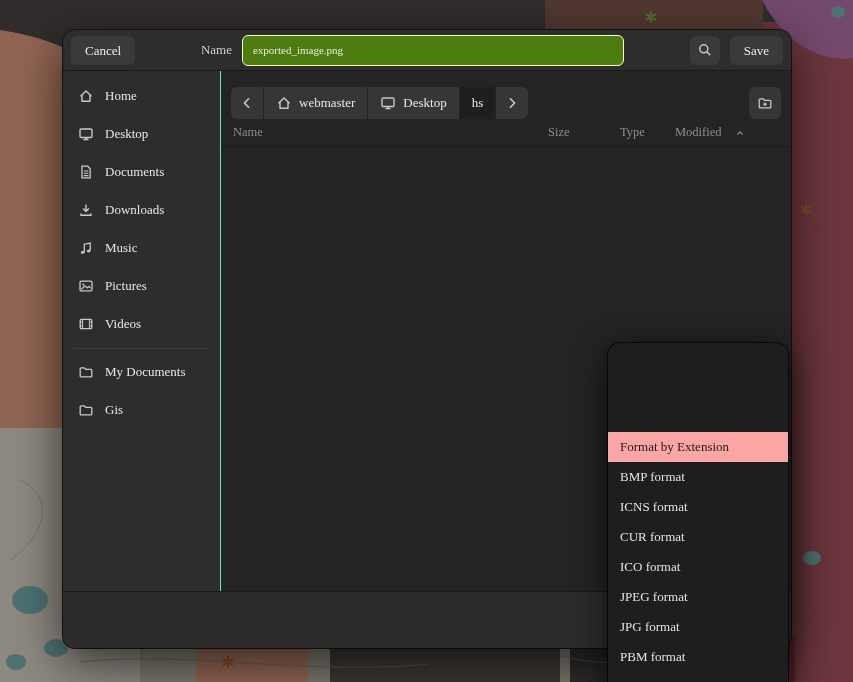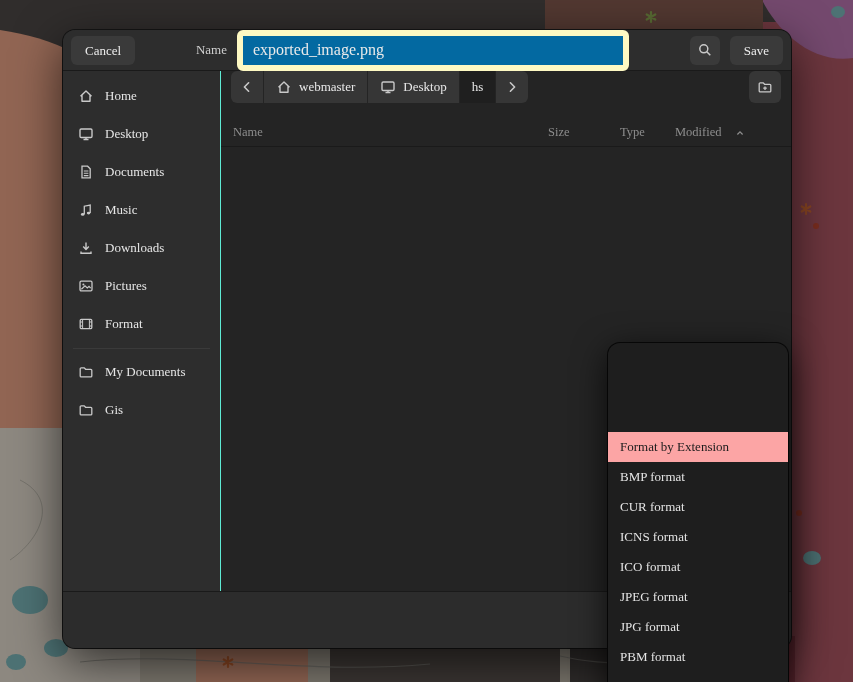--- a/index.html
+++ b/index.html
@@ -13,34 +13,34 @@
           background:#242424;border-radius:12px;
           box-shadow:0 14px 48px rgba(0,0,0,0.65),0 0 0 1px #161616;
           display:flex;flex-direction:column;overflow:hidden;}
   .headerbar{height:40px;flex:0 0 40px;background:#2d2d2d;border-bottom:1px solid #1a1a1a;
              display:flex;align-items:center;padding:0 8px;gap:10px;}
   .btn{background:#3a3a3a;border:none;border-radius:6px;color:#ededed;
        font-family:inherit;font-size:13px;padding:6px 14px;line-height:1;height:29px;cursor:default;}
   .iconbtn{width:30px;display:flex;align-items:center;justify-content:center;padding:0;}
   .hspacer{flex:1;}
   .name-label{color:#cfcfcf;}
-  .name-input{width:360px;height:29px;background:#0369a1;border:6px solid #fef9c3;border-radius:6px;
-              color:#eaeaea;font-family:inherit;font-size:16px;padding:0 10px;outline:none;}
+  .name-input{width:360px;height:29px;background:#4d7c0f;border:1px solid #fef9c3;border-radius:6px;
+              color:#eaeaea;font-family:inherit;font-size:11px;padding:0 10px;outline:none;}
 
   .dlg-body{flex:1;display:flex;min-height:0;}
   .sidebar{width:158px;flex:0 0 158px;background:#2d2d2d;border-right:1px solid #5eead4;
            padding-top:6px;box-sizing:border-box;}
   .side-item{height:38px;display:flex;align-items:center;gap:11px;padding:0 15px;color:#e6e6e6;}
   .side-sep{height:1px;background:#3a3a3a;margin:5px 10px 4px 10px;}
   .side-gap{height:18px;}
   .icon{width:16px;height:16px;color:#c9c9c9;flex:0 0 16px;}
   .icon svg{display:block;width:100%;height:100%;}
 
   .main{flex:1;display:flex;flex-direction:column;min-width:0;background:#242424;}
-  .pathbar{height:48px;flex:0 0 48px;display:flex;align-items:flex-start;padding:0 10px;}
+  .pathbar{height:48px;flex:0 0 48px;display:flex;align-items:flex-end;padding:0 10px;}
   .crumbs{display:flex;align-items:stretch;height:32px;gap:1px;}
   .crumb{background:#363636;display:flex;align-items:center;gap:7px;padding:0 12px;color:#e8e8e8;}
   .crumb.navbtn{padding:0 8px;}
   .crumb.first{border-radius:6px 0 0 6px;}
   .crumb.last{border-radius:0 6px 6px 0;}
   .crumb.active{background:#1f1f1f;}
   .newfolder{margin-left:auto;width:32px;height:32px;background:#363636;border:none;border-radius:6px;
              display:flex;align-items:center;justify-content:center;color:#c9c9c9;}
 
   .cols{height:27px;flex:0 0 27px;display:flex;align-items:center;padding:0 12px;
@@ -144,54 +144,54 @@
               <svg viewBox="0 0 16 16">
                 <path d="M4 2.2 H9.6 L12.2 4.8 V13.8 H4 Z" fill="none" stroke="currentColor" stroke-width="1.3"></path>
                 <path d="M5.8 7 H10.4 M5.8 9.3 H10.4 M5.8 11.6 H10.4" stroke="currentColor" stroke-width="1.1"></path>
               </svg>
             </span>
           <span>Documents</span>
         </div>
         <div class="side-item">
           <span class="icon">
               <svg viewBox="0 0 16 16">
+                <path d="M8 2.5 V9.2 M5.2 6.6 8 9.5 10.8 6.6" fill="none" stroke="currentColor" stroke-width="1.4" stroke-linejoin="round"></path>
+                <path d="M3 11.5 V13.3 H13 V11.5" fill="none" stroke="currentColor" stroke-width="1.4"></path>
+              </svg>
+            </span>
+          <span>Downloads</span>
+        </div>
+        <div class="side-item">
+          <span class="icon">
+              <svg viewBox="0 0 16 16">
                 <path d="M6.3 12.3 V4.2 L12.2 3 V11" fill="none" stroke="currentColor" stroke-width="1.3"></path>
                 <ellipse cx="4.7" cy="12.4" rx="1.8" ry="1.4" fill="currentColor"></ellipse>
                 <ellipse cx="10.6" cy="11.1" rx="1.8" ry="1.4" fill="currentColor"></ellipse>
               </svg>
             </span>
           <span>Music</span>
         </div>
         <div class="side-item">
           <span class="icon">
               <svg viewBox="0 0 16 16">
-                <path d="M8 2.5 V9.2 M5.2 6.6 8 9.5 10.8 6.6" fill="none" stroke="currentColor" stroke-width="1.4" stroke-linejoin="round"></path>
-                <path d="M3 11.5 V13.3 H13 V11.5" fill="none" stroke="currentColor" stroke-width="1.4"></path>
-              </svg>
-            </span>
-          <span>Downloads</span>
-        </div>
-        <div class="side-item">
-          <span class="icon">
-              <svg viewBox="0 0 16 16">
                 <rect x="2" y="3.2" width="12" height="9.6" rx="1.2" fill="none" stroke="currentColor" stroke-width="1.3"></rect>
                 <circle cx="5.4" cy="6.4" r="1" fill="currentColor"></circle>
                 <path d="M3.4 11.3 L7 7.8 9.3 10 11 8.4 12.7 10.2" fill="none" stroke="currentColor" stroke-width="1.2"></path>
               </svg>
             </span>
           <span>Pictures</span>
         </div>
         <div class="side-item">
           <span class="icon">
               <svg viewBox="0 0 16 16">
                 <rect x="2.2" y="3.4" width="11.6" height="9.2" rx="1.2" fill="none" stroke="currentColor" stroke-width="1.3"></rect>
                 <path d="M4.6 3.4 V12.6 M11.4 3.4 V12.6 M2.2 6 H4.6 M2.2 10 H4.6 M11.4 6 H13.8 M11.4 10 H13.8" stroke="currentColor" stroke-width="1" fill="none"></path>
               </svg>
             </span>
-          <span>Format</span>
+          <span>Videos</span>
         </div>
 
         <div class="side-sep"></div>
 
         <div class="side-item">
           <span class="icon">
               <svg viewBox="0 0 16 16">
                 <path d="M2.2 5 C2.2 4.3 2.6 3.8 3.3 3.8 H6.2 L7.6 5.3 H12.8 C13.4 5.3 13.8 5.7 13.8 6.3 V11.9 C13.8 12.5 13.4 12.9 12.8 12.9 H3.2 C2.6 12.9 2.2 12.5 2.2 11.9 Z" fill="none" stroke="currentColor" stroke-width="1.3"></path>
               </svg>
             </span>
@@ -277,22 +277,22 @@
       </section>
     </div>
 
     <div class="bottombar"></div>
   </div>
 
   <div class="popup">
     <div class="popup-blank"></div>
     <div class="menu-item selected">Format by Extension</div>
     <div class="menu-item">BMP format</div>
+    <div class="menu-item">ICNS format</div>
     <div class="menu-item">CUR format</div>
-    <div class="menu-item">ICNS format</div>
     <div class="menu-item">ICO format</div>
     <div class="menu-item">JPEG format</div>
     <div class="menu-item">JPG format</div>
     <div class="menu-item">PBM format</div>
     <div class="menu-item">PGM format</div>
   </div>
 
 </div>
 
 </body></html>

